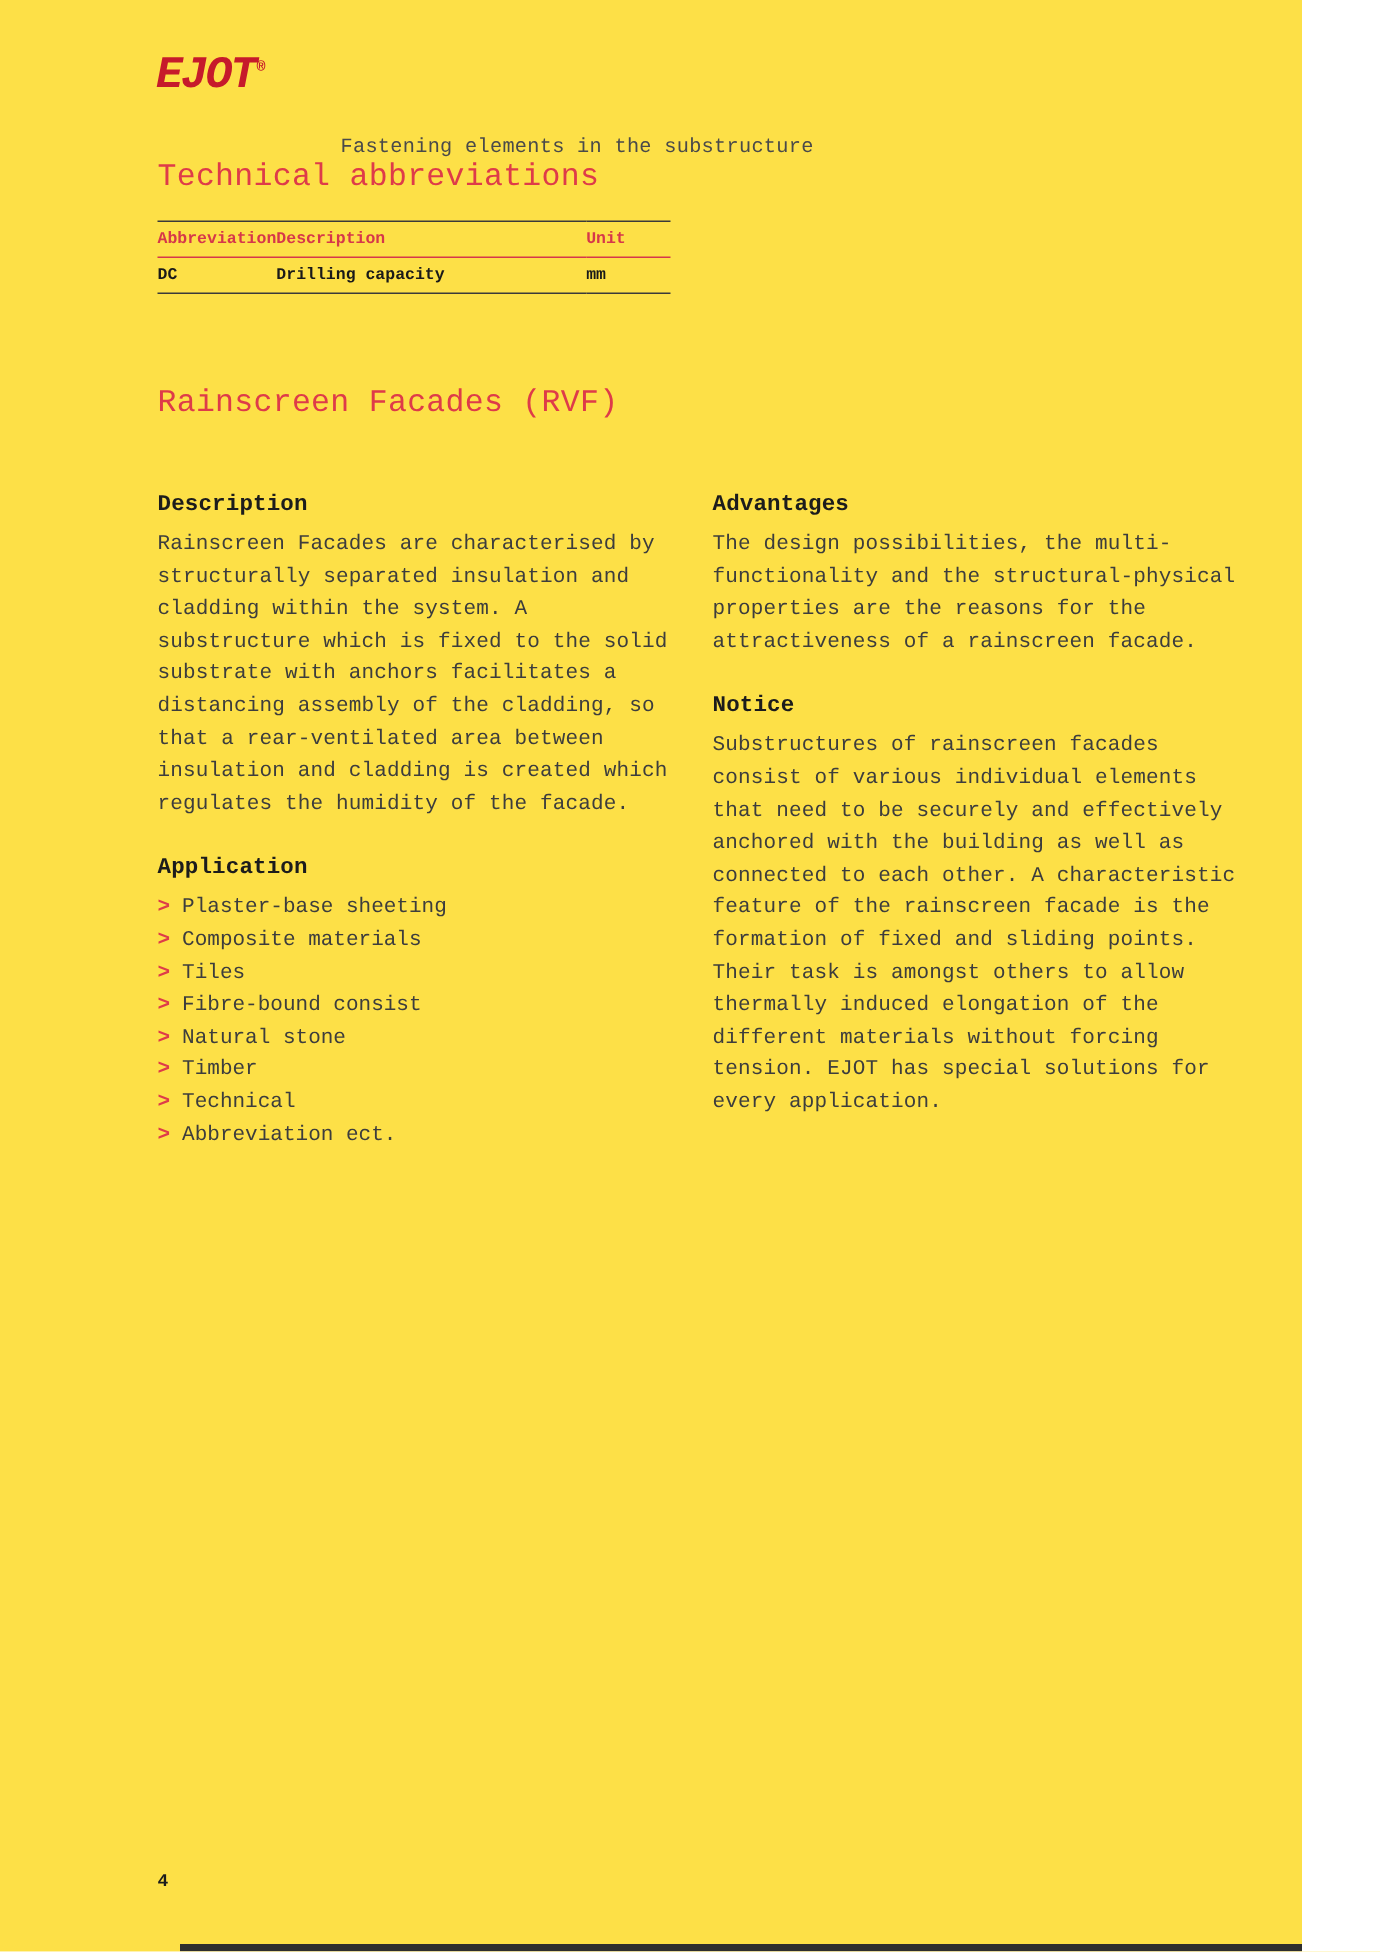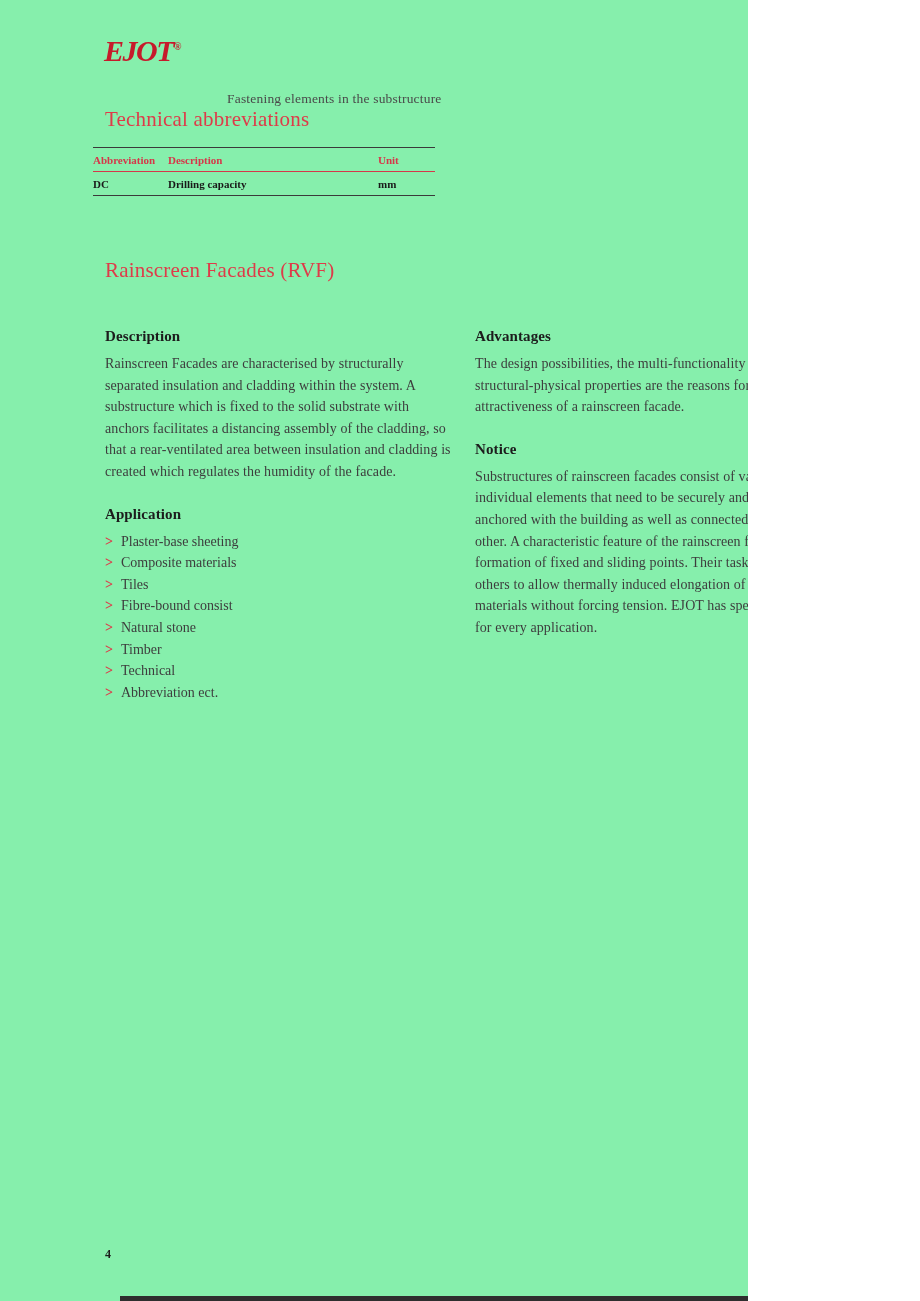--- a/index.html
+++ b/index.html
@@ -1,22 +1,22 @@
 <!DOCTYPE html>
 <html><head>
 <meta charset="utf-8">
 <style>
   * { box-sizing: border-box; }
   html, body { margin: 0; padding: 0; background: #ffffff; }
   .page {
     position: relative;
-    width: 748px;
+    width: 868px;
     height: 1301px;
-    background: #86efac;
-    font-family: Liberation Serif, serif;
+    background: #fde047;
+    font-family: Liberation Mono, monospace;
     overflow: hidden;
     color: #3d3d3d;
   }
 
   
   .logo {
     position: absolute;
     left: 104px;
     top: 36px;
     color: #c61a2b;
@@ -52,21 +52,21 @@
     font-weight: 400;
     color: #de3b49;
     letter-spacing: 0.2px;
   }
   #abbrev-heading { top: 107px; }
   #rvf-heading { top: 258px; }
 
   
   .abbrev-table {
     position: absolute;
-    left: 93px;
+    left: 105px;
     top: 147px;
     width: 342px;
     border-collapse: collapse;
     border-top: 1.5px solid #3a3a3a;
   }
   .abbrev-table th {
     text-align: left;
     font-size: 11px;
     font-weight: 700;
     color: #d6374a;

